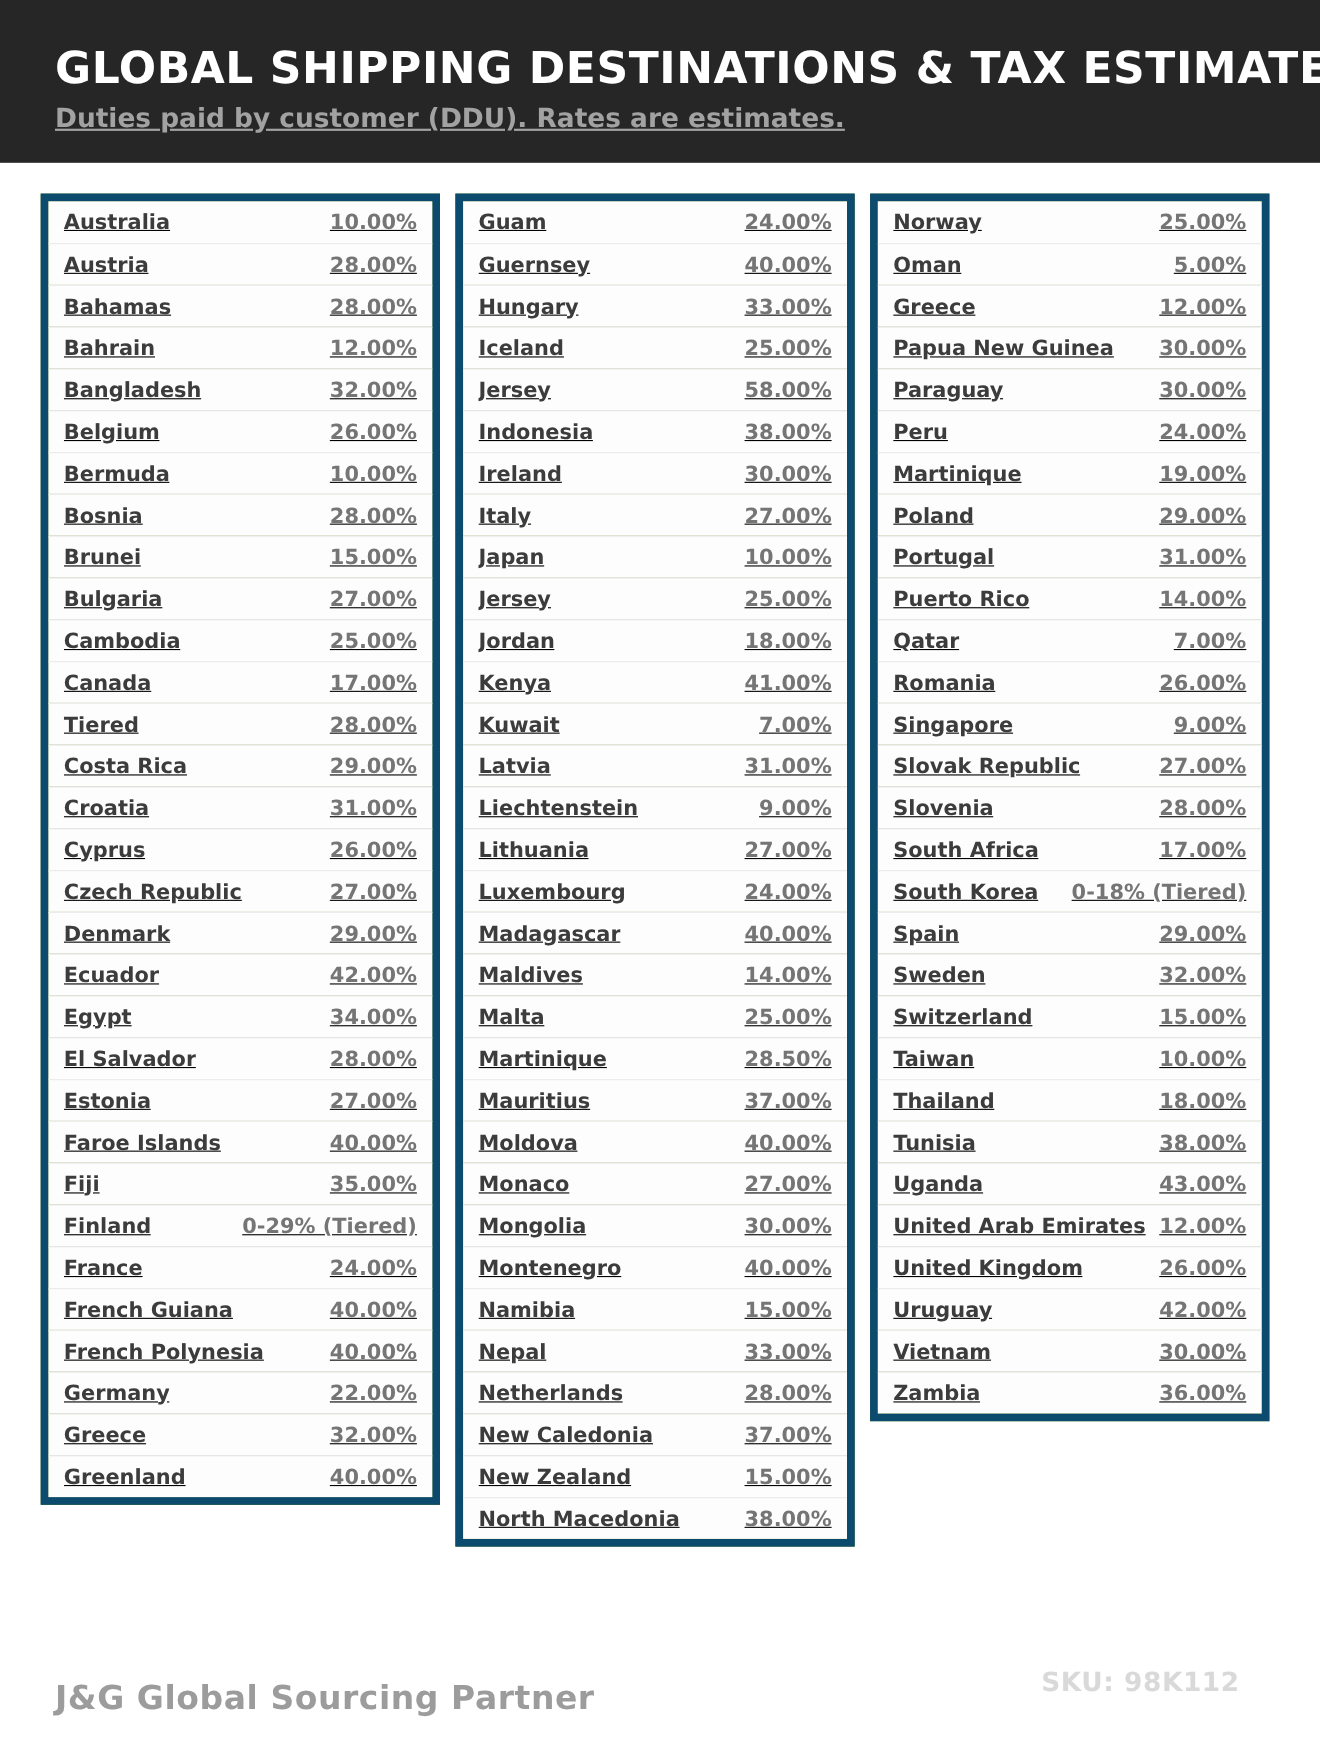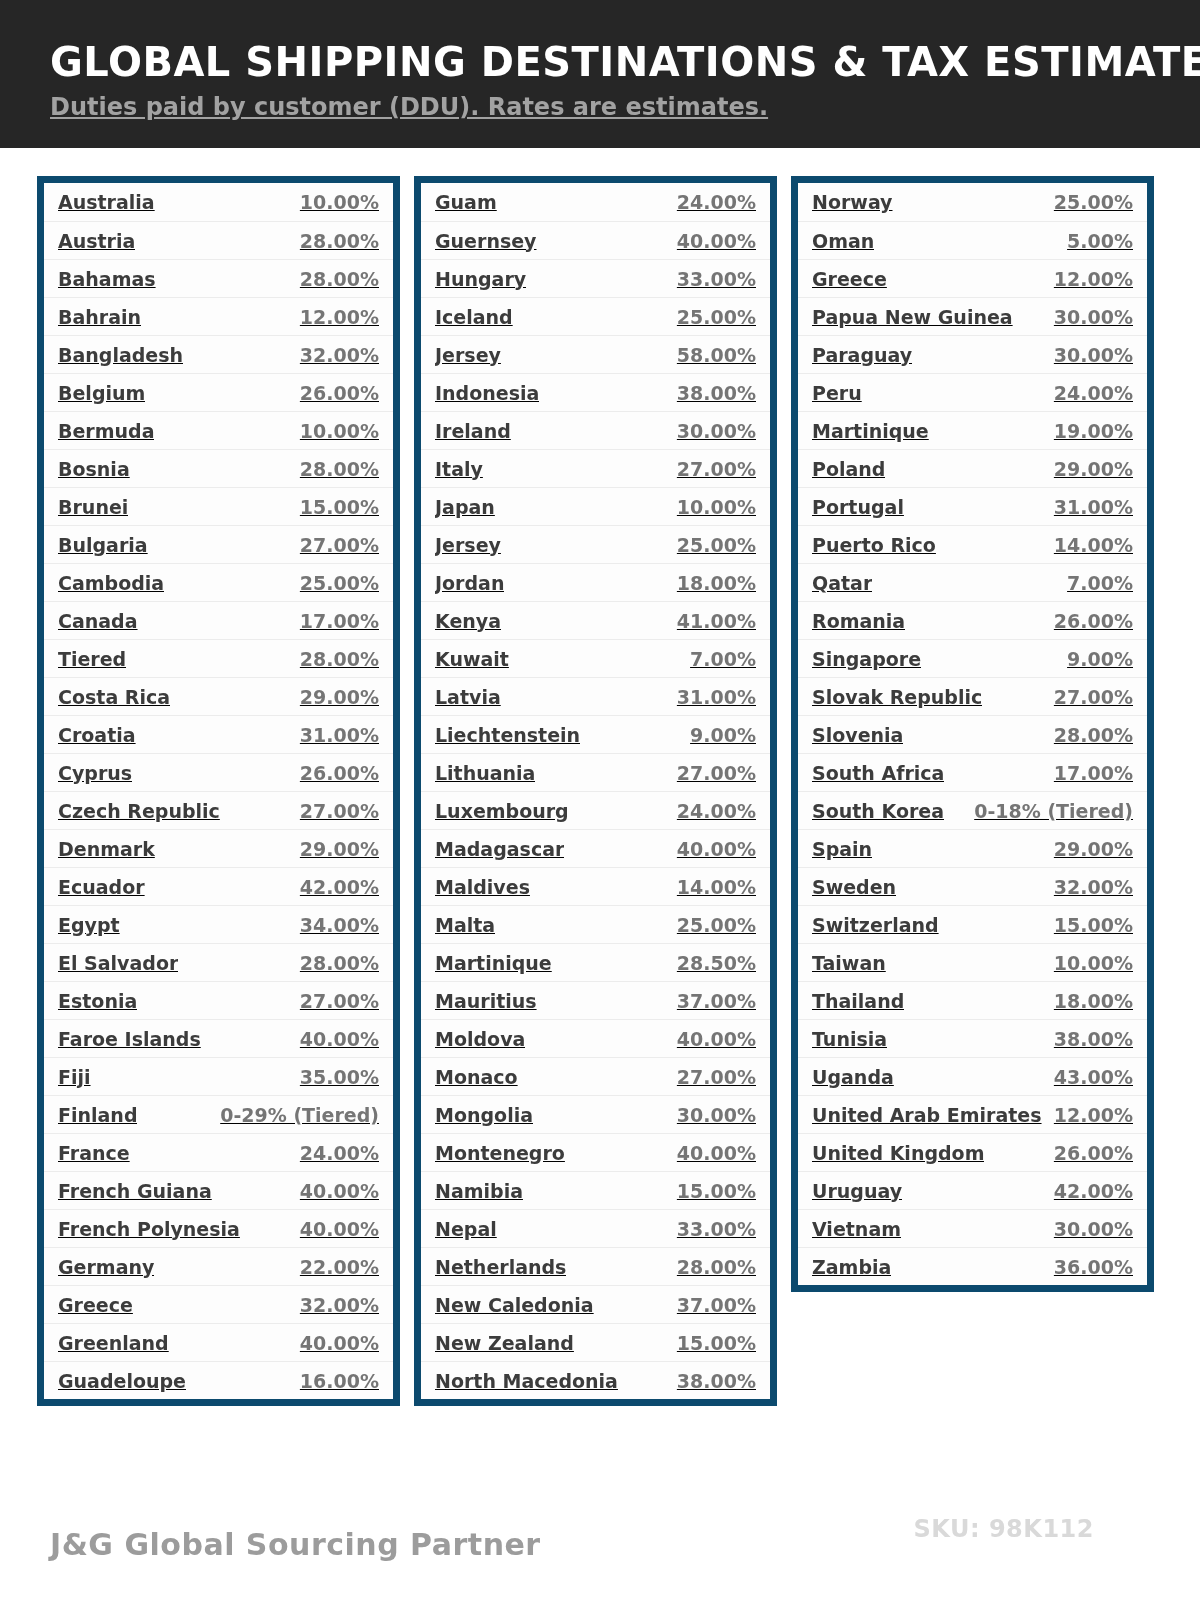--- a/index.html
+++ b/index.html
@@ -87,21 +87,21 @@
     font-size: 30px;
     font-weight: bold;
     color: #9c9c9c;
     letter-spacing: 0.5px;
     margin-top: 31px;
   }
   .footer .sku {
     font-size: 24px;
     font-weight: bold;
     color: #d9d9d9;
-    margin-right: 56px;
+    margin-right: 23px;
     letter-spacing: 0.5px;
   }
 </style>
 </head>
 <body>
 
 <header class="header">
   <div class="title">GLOBAL SHIPPING DESTINATIONS &amp; TAX ESTIMATES</div>
   <div class="subtitle">Duties paid by customer (DDU). Rates are estimates.</div>
 </header>
@@ -225,24 +225,20 @@
         <span class="rate">22.00%</span>
       </div>
       <div class="row">
         <span class="country">Greece</span>
         <span class="rate">32.00%</span>
       </div>
       <div class="row">
         <span class="country">Greenland</span>
         <span class="rate">40.00%</span>
       </div>
-      <div class="row">
-        <span class="country">Guadeloupe</span>
-        <span class="rate">16.00%</span>
-      </div>
     </section>
   <section class="rate-table">
       <div class="row">
         <span class="country">Guam</span>
         <span class="rate">24.00%</span>
       </div>
       <div class="row">
         <span class="country">Guernsey</span>
         <span class="rate">40.00%</span>
       </div>

